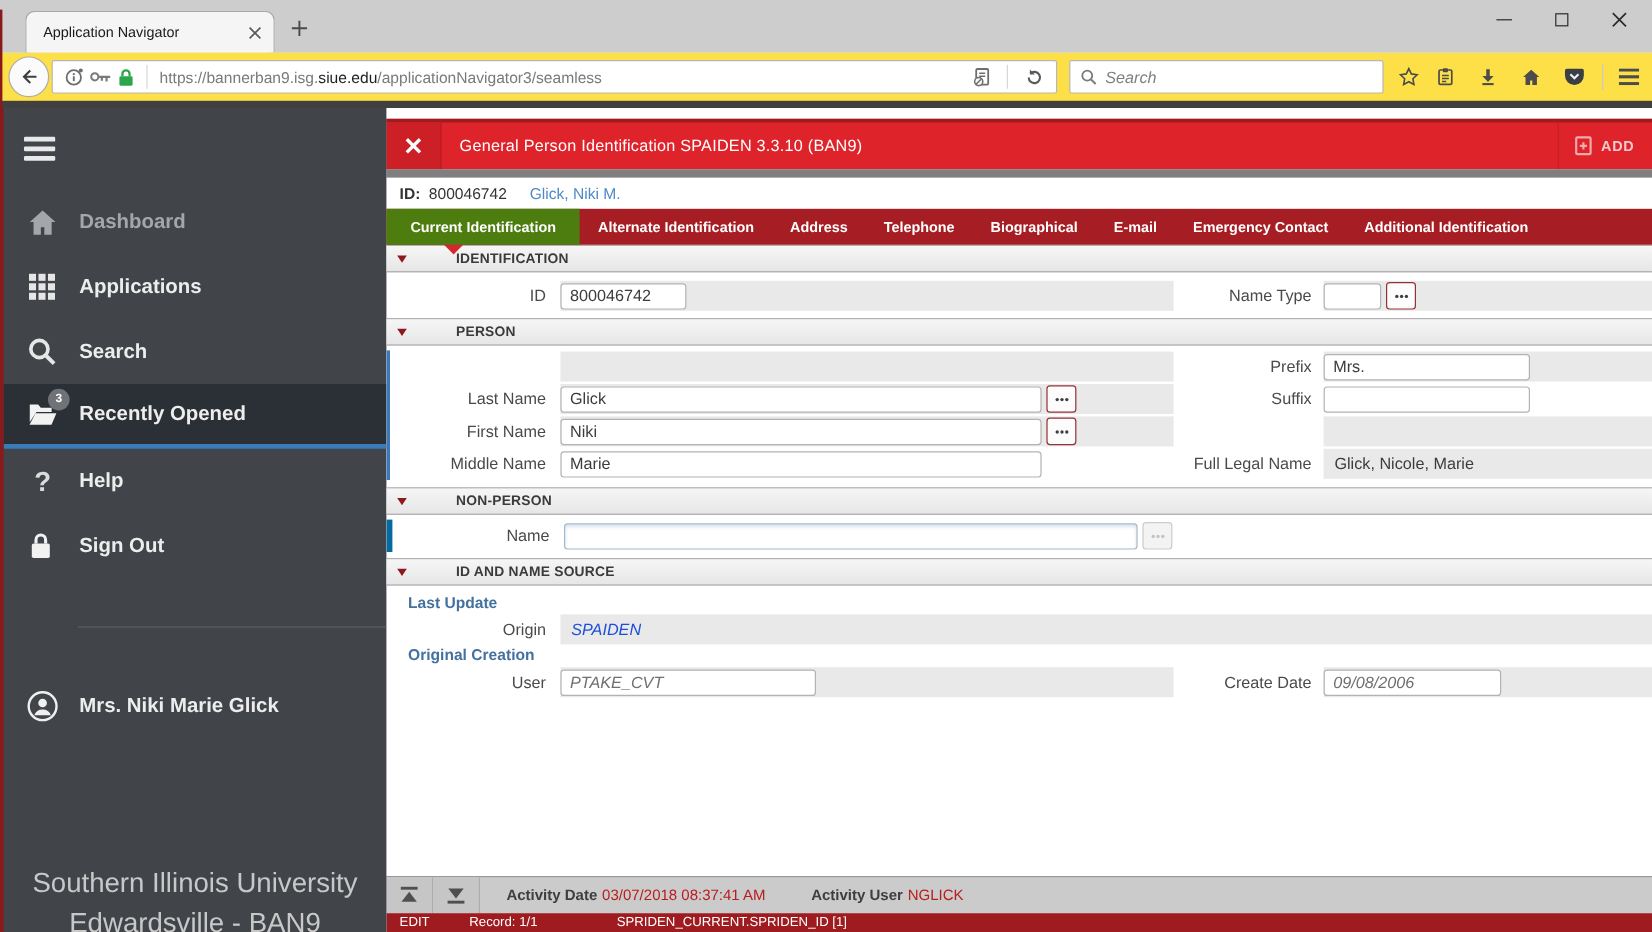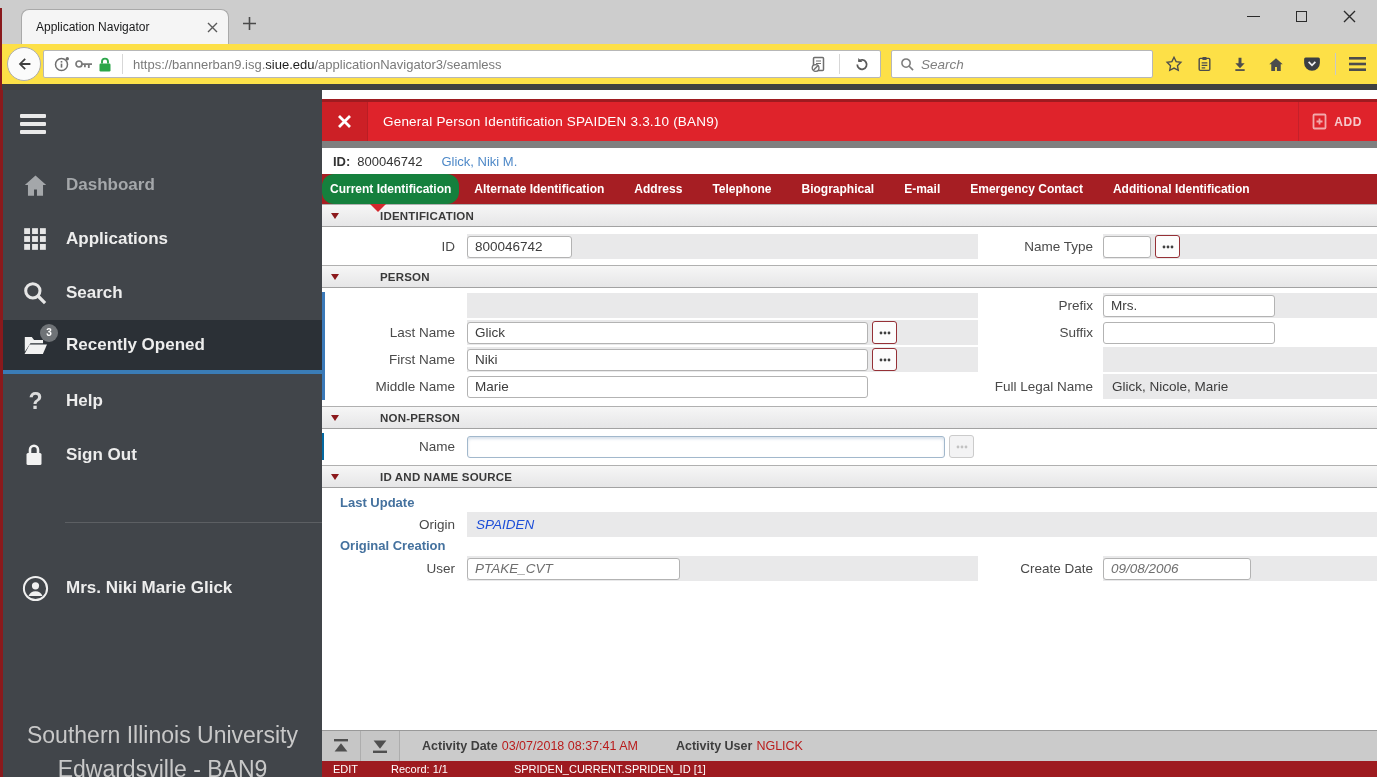--- a/index.html
+++ b/index.html
@@ -77,21 +77,21 @@
   .add-lab { color:#F6C9CB; font-size:12px; font-weight:bold; letter-spacing:.6px; margin-left:7px; }
   .gray-strip { height:7px; background:#7F7F7F; }
   .key-line { height:26px; display:flex; align-items:center; padding-left:11px; font-size:13px; }
   .key-line .kl { font-weight:bold; color:#333; margin-right:7px; }
   .key-line .kv { color:#333; }
   .key-line .kn { color:#4E89C8; margin-left:19px; }
 
   .tabbar { height:30px; background:#A61E23; display:flex; position:relative; z-index:3; }
   .tb { color:#fff; font-size:12px; font-weight:bold; display:flex; align-items:center;
         padding:0 15px; cursor:pointer; white-space:nowrap; }
-  .tb.active { background:#15803d; padding:0 8px; position:relative;border-radius:12px; }
+  .tb.active { background:#4d7c0f; padding:0 20px; position:relative; }
   .tb.active::after { content:""; position:absolute; bottom:-8px; left:48px;
         border-left:8px solid transparent; border-right:8px solid transparent;
         border-top:8px solid #D3292E; }
 
   .content { flex:1; position:relative; overflow:hidden; }
   .sechead { height:23px; background:linear-gradient(#F6F6F6,#E6E6E7); border-top:1px solid #B0B0B0;
              border-bottom:1px solid #A2A2A2; display:flex; align-items:center; padding-left:9px; }
   .tri { width:0; height:0; border-left:4.5px solid transparent; border-right:4.5px solid transparent;
          border-top:6px solid #8C191C; margin-right:8px; }
   .st { font-weight:bold; font-size:11.5px; color:#3A3A3A; letter-spacing:.2px;margin-left:33px; }
@@ -109,21 +109,21 @@
   .fld.focus { border-color:#A2B8CC; box-shadow:inset 0 2px 3px rgba(110,145,180,.28); }
   .lookup { width:25px; height:23px; margin-left:4px; border:1px solid #953036; border-radius:3px;
             background:#FCFCFC; display:flex; align-items:center; justify-content:center; cursor:pointer; }
   .lookup.disabled { border-color:#CBCBCB; background:#F3F3F4; }
   .lookup svg { color:#3F3F3F; }
   .lookup.disabled svg { color:#C2C2C2; }
   .rotext { font-size:13.5px; color:#3C3C3C; padding-left:9px; }
   .rotext.itx { font-style:italic; color:#1d4ed8;text-align:center; }
   .body-person { border-left:3px solid #3B79B8; }
   .body-person .lbl { width:142px; min-width:142px; }
-  .body-nonperson { border-left:2px solid #0369a1; }
+  .body-nonperson { border-left:5px solid #0369a1; }
   .body-nonperson .lbl { width:143px; min-width:143px; }
   .subhead { padding-left:18px; height:19px; display:flex; align-items:center;
              font-weight:bold; font-size:13px; color:#44719E; }
 
   
   .activity { height:31px; background:#CBCBCB; border-top:1px solid #999; display:flex; align-items:center; }
   .navbtn { width:39px; height:100%; border-right:1px solid #ADADAD; background:#C6C6C6;
             display:flex; align-items:center; justify-content:center; cursor:pointer; color:#4F4F4F; }
   .act-lab { font-weight:bold; font-size:12.5px; color:#3E3E3E; }
   .act-val { font-size:12.5px; color:#b91c1c; margin-left:4px; }

